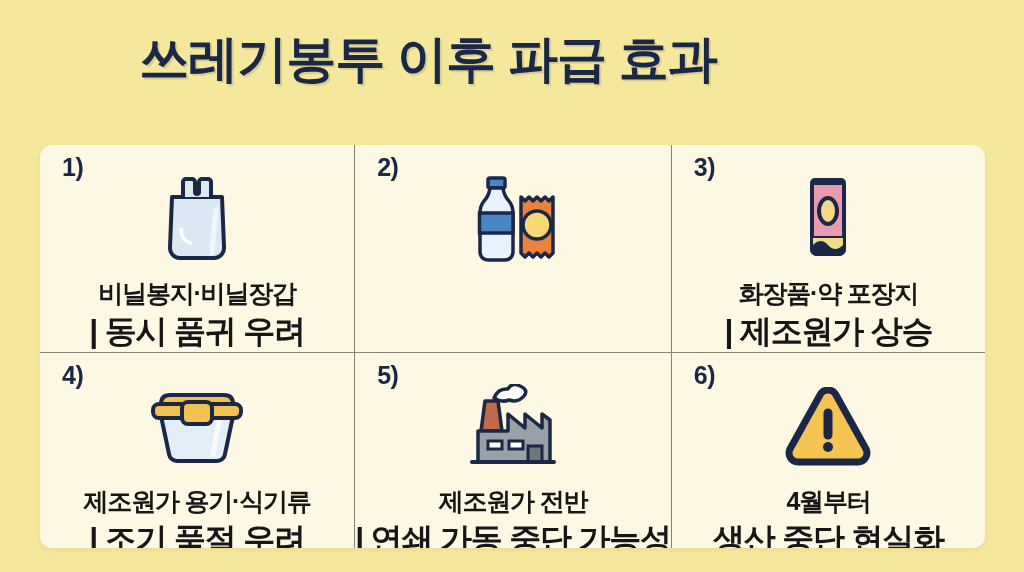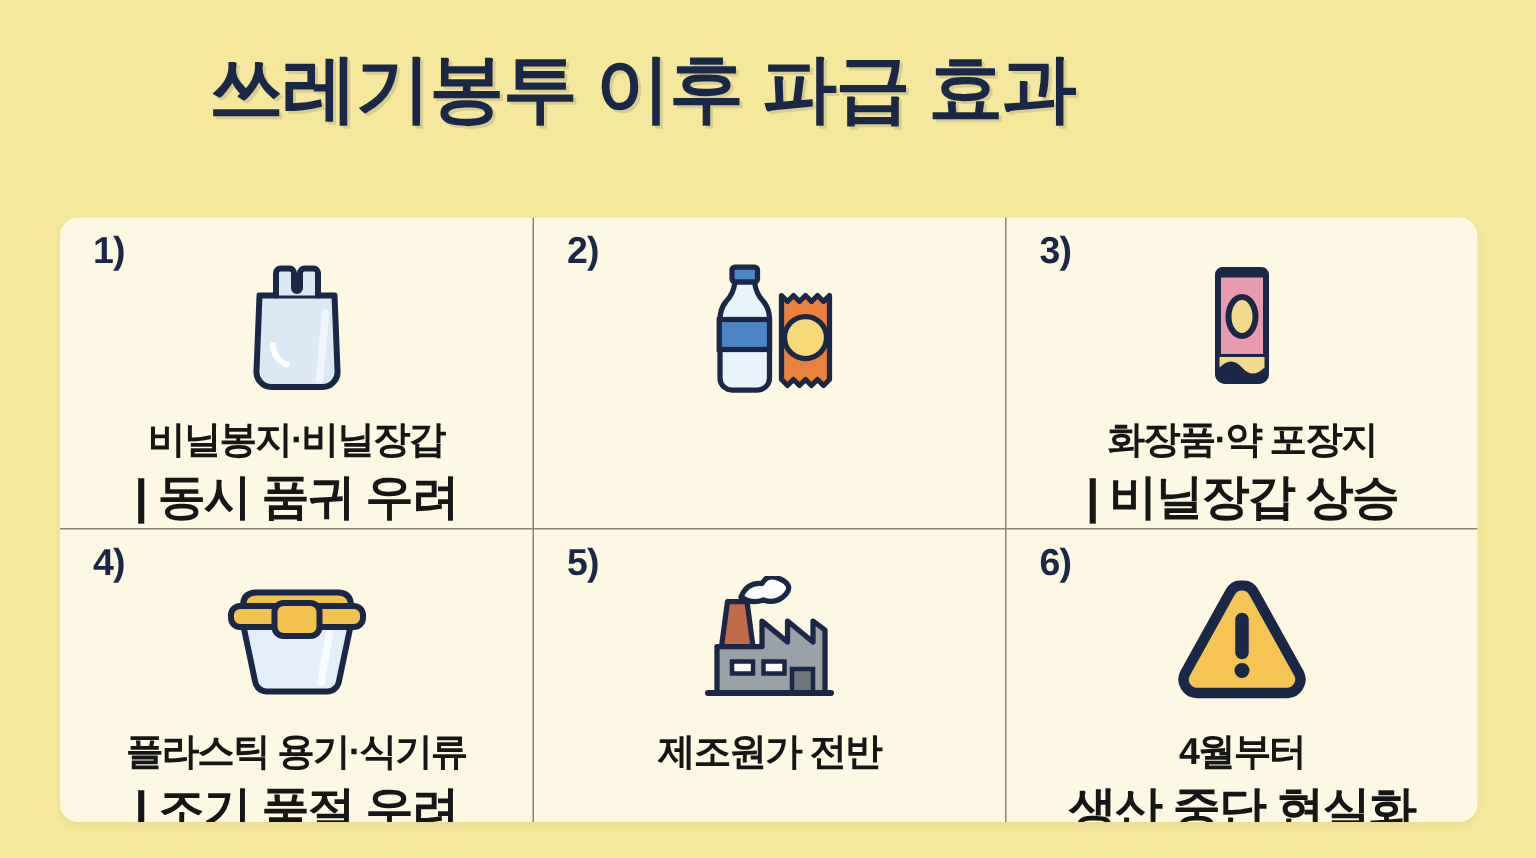--- a/index.html
+++ b/index.html
@@ -148,37 +148,37 @@
       <svg width="62" height="88" viewBox="0 0 62 88" aria-hidden="true">
         <path d="M18 5 h26 a3 3 0 0 1 3 3 v66 a5 5 0 0 1 -5 5 H20 a5 5 0 0 1 -5 -5 V8 a3 3 0 0 1 3 -3 Z" fill="#E89BAE" stroke="#1B2746" stroke-width="4" stroke-linejoin="round"></path>
         <path d="M15 8 h32" fill="none" stroke="#1B2746" stroke-width="4"></path>
         <path d="M15 63 h32 v11 a5 5 0 0 1 -5 5 H20 a5 5 0 0 1 -5 -5 Z" fill="#1B2746" stroke="#1B2746" stroke-width="4" stroke-linejoin="round"></path>
         <path d="M16 70 q8 -8 15 0 q7 8 15 0 v-7 h-30 Z" fill="#F3D98A"></path>
         <ellipse cx="31" cy="36" rx="9" ry="13" fill="#F3D98A" stroke="#1B2746" stroke-width="4"></ellipse>
       </svg>
     </div>
     <div class="labels">
       <div class="label-main">화장품·약 포장지</div>
-      <div class="label-sub">| 비닐장갑 상승</div>
+      <div class="label-sub">| 제조원가 상승</div>
     </div>
   </div>
 
   <div class="cell col-l row-b">
     <div class="num">4)</div>
     <div class="icon-box">
       <svg width="100" height="74" viewBox="0 0 100 74" aria-hidden="true">
         <path d="M14 26 h72 l-8 38 a8 8 0 0 1 -8 7 H30 a8 8 0 0 1 -8 -7 Z" fill="#E3EEF9" stroke="#1B2746" stroke-width="4" stroke-linejoin="round"></path>
         <path d="M72 30 l-6 35" fill="none" stroke="#ffffff" stroke-width="5" stroke-linecap="round" opacity="0.75"></path>
         <rect x="6" y="14" width="88" height="14" rx="6" fill="#F2C14E" stroke="#1B2746" stroke-width="4"></rect>
         <path d="M14 14 q0 -9 9 -9 h54 q9 0 9 9 Z" fill="#F2C14E" stroke="#1B2746" stroke-width="4" stroke-linejoin="round"></path>
         <rect x="35" y="12" width="30" height="22" rx="6" fill="#F2C14E" stroke="#1B2746" stroke-width="4"></rect>
       </svg>
     </div>
     <div class="labels">
-      <div class="label-main">플라스틱 용기·식기류</div>
+      <div class="label-main">제조원가 용기·식기류</div>
       <div class="label-sub">| 조기 품절 우려</div>
     </div>
   </div>
 
   <div class="cell col-m row-b">
     <div class="num">5)</div>
     <div class="icon-box">
       <svg width="98" height="86" viewBox="0 0 98 86" aria-hidden="true">
 
         <path d="M30 14 q4 -10 14 -9 q4 -7 12 -3 q9 4 4 10 q-6 7 -15 4 q-8 3 -15 -2 Z" fill="#ffffff" stroke="#1B2746" stroke-width="3.5" stroke-linejoin="round"></path>
@@ -187,20 +187,21 @@
 
         <path d="M14 47 h30 v-17 l17 14 v-14 l17 14 v-14 l8 6 v42 H14 Z" fill="#9AA0A8" stroke="#1B2746" stroke-width="3.5" stroke-linejoin="round"></path>
         <rect x="24" y="57" width="14" height="8" fill="#ffffff" stroke="#1B2746" stroke-width="3"></rect>
         <rect x="45" y="57" width="14" height="8" fill="#ffffff" stroke="#1B2746" stroke-width="3"></rect>
         <rect x="64" y="62" width="14" height="16" fill="#70767E" stroke="#1B2746" stroke-width="3"></rect>
         <path d="M8 78 h82" fill="none" stroke="#1B2746" stroke-width="4" stroke-linecap="round"></path>
       </svg>
     </div>
     <div class="labels">
       <div class="label-main">제조원가 전반</div>
+      <div class="label-sub">| 연쇄 가동 중단 가능성</div>
     </div>
   </div>
 
   <div class="cell col-r row-b">
     <div class="num">6)</div>
     <div class="icon-box">
       <svg width="92" height="80" viewBox="0 0 92 80" aria-hidden="true">
         <path d="M38 8 a9 9 0 0 1 16 0 L84 62 a9 9 0 0 1 -8 13 H16 a9 9 0 0 1 -8 -13 Z" fill="#F5C453" stroke="#1B2746" stroke-width="7" stroke-linejoin="round"></path>
         <path d="M46 26 v22" fill="none" stroke="#1B2746" stroke-width="9" stroke-linecap="round"></path>
         <circle cx="46" cy="60" r="5" fill="#1B2746"></circle>

